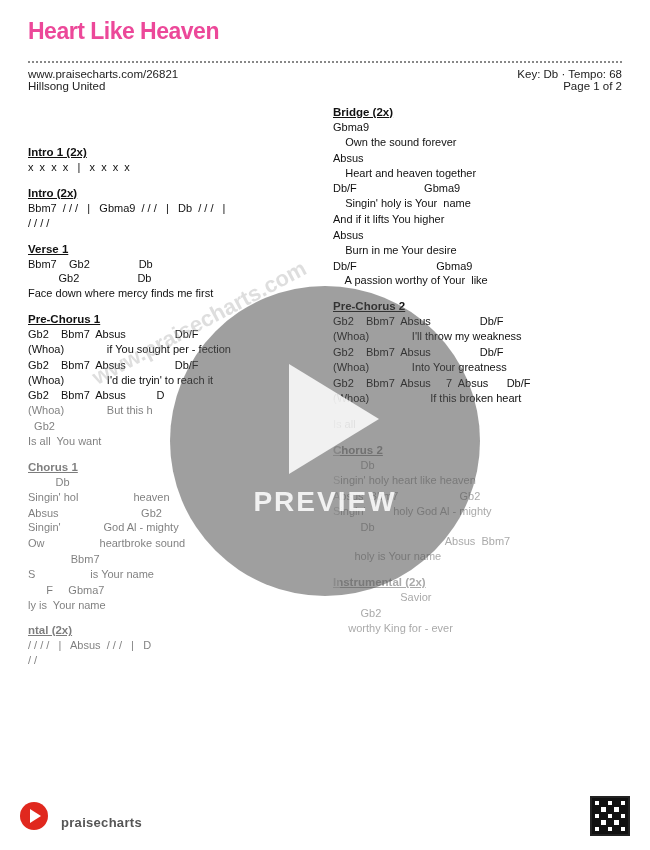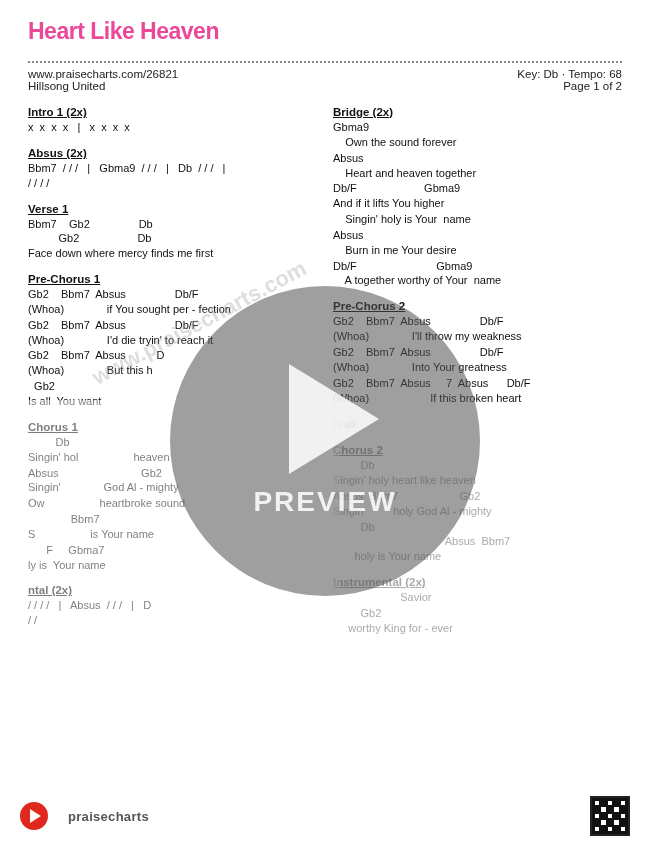--- a/index.html
+++ b/index.html
@@ -47,20 +47,21 @@
 
     .content-area {
       display: flex;
       gap: 0px;
       margin-top: 10px;
     }
 
     .col-left {
       width: 50%;
       padding-right: 16px;
+      margin-top: 40px;
     }
 
     .col-right {
       width: 50%;
       padding-left: 8px;
     }
 
     .section {
       margin-bottom: 12px;
     }
@@ -153,22 +154,22 @@
       width: 650px;
       display: flex;
       align-items: center;
       justify-content: space-between;
       padding: 0 20px;
       z-index: 20;
     }
 
     .footer-logo {
       display: flex;
-      align-items: center;
-      gap: 20px;
+      align-items: flex-end;
+      gap: 13px;
     }
 
     .footer-play-btn {
       width: 28px;
       height: 28px;
       background: #e0281e;
       border-radius: 50%;
       display: flex;
       align-items: center;
       justify-content: center;
@@ -233,21 +234,21 @@
   <div class="content-area">
 
     <div class="col-left">
 
       <div class="section">
         <div class="section-title">Intro 1 (2x)</div>
         <div class="lyric-line">x  x  x  x   |   x  x  x  x</div>
       </div>
 
       <div class="section">
-        <div class="section-title">Absus (2x)</div>
+        <div class="section-title">Intro (2x)</div>
         <div class="chord-line">Bbm7  / / /   |   Gbma9  / / /   |   Db  / / /   |</div>
         <div class="lyric-line">/ / / /</div>
       </div>
 
       <div class="section">
         <div class="section-title">Verse 1</div>
         <div class="chord-line">Bbm7    Gb2                Db</div>
         <div class="chord-line">          Gb2                   Db</div>
         <div class="lyric-line">Face down where mercy finds me first</div>
       </div>
@@ -287,26 +288,26 @@
 
     <div class="col-right">
 
       <div class="section">
         <div class="section-title">Bridge (2x)</div>
         <div class="chord-line">Gbma9</div>
         <div class="lyric-line">    Own the sound forever</div>
         <div class="chord-line">Absus</div>
         <div class="lyric-line">    Heart and heaven together</div>
         <div class="chord-line">Db/F                      Gbma9</div>
+        <div class="lyric-line">    Singin' holy is Your  name</div>
         <div class="lyric-line">And if it lifts You higher</div>
-        <div class="lyric-line">    Singin' holy is Your  name</div>
         <div class="chord-line">Absus</div>
         <div class="lyric-line">    Burn in me Your desire</div>
         <div class="chord-line">Db/F                          Gbma9</div>
-        <div class="lyric-line">    A together worthy of Your  name</div>
+        <div class="lyric-line">    A passion worthy of Your  like</div>
       </div>
 
       <div class="section">
         <div class="section-title">Pre-Chorus 2</div>
         <div class="chord-line">Gb2    Bbm7  Absus                Db/F</div>
         <div class="lyric-line">(Whoa)              I'll throw my weakness</div>
         <div class="chord-line">Gb2    Bbm7  Absus                Db/F</div>
         <div class="lyric-line">(Whoa)              Into Your greatness</div>
         <div class="chord-line">Gb2    Bbm7  Absus     7  Absus      Db/F</div>
         <div class="lyric-line">(Whoa)                    If this broken heart</div>

